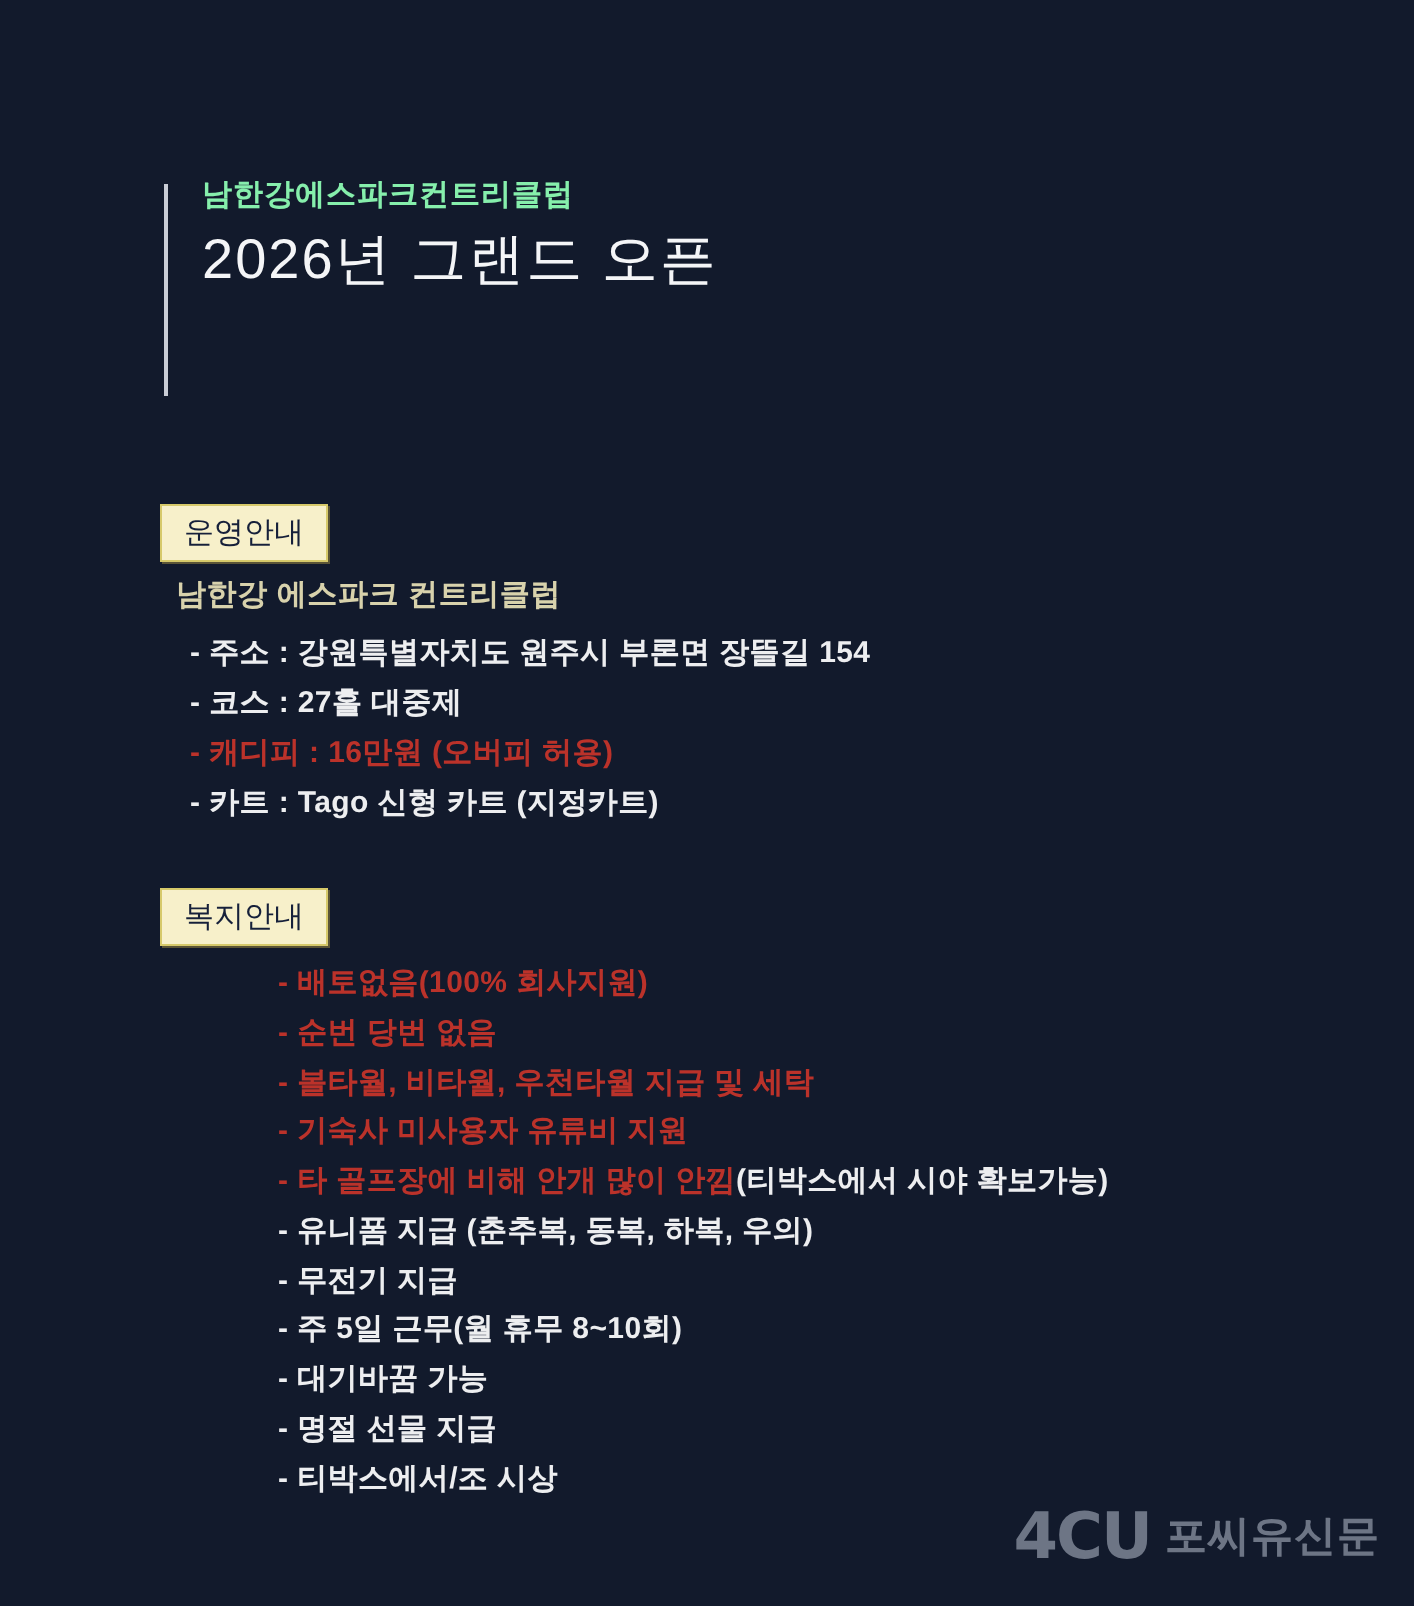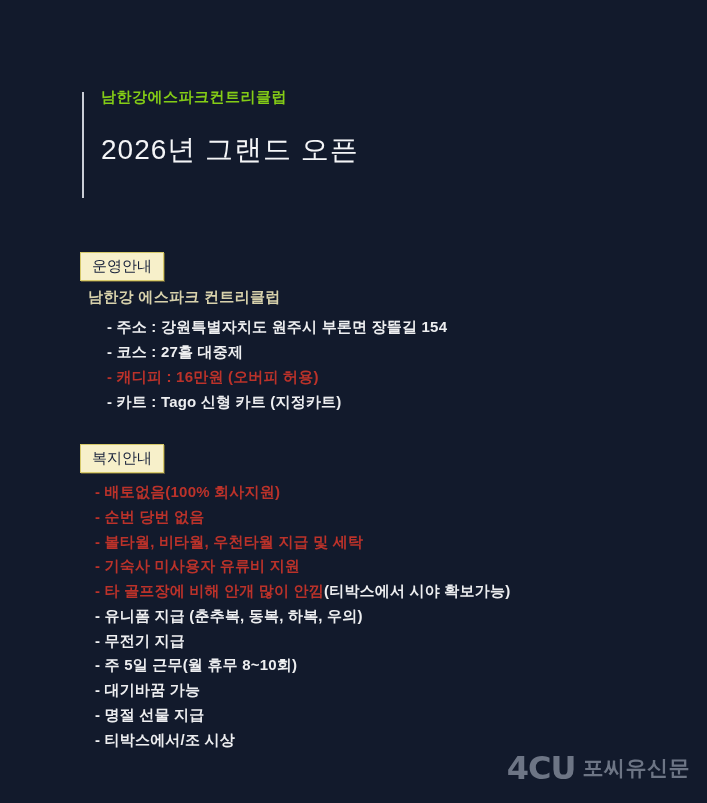--- a/index.html
+++ b/index.html
@@ -20,22 +20,22 @@
     font-family:"Liberation Sans","DejaVu Sans",sans-serif;
     overflow:hidden;
   }
   
   .header-bar{
     position:absolute;left:82px;top:92px;
     width:2px;height:106px;background:#c9cdd6;
   }
   .header{position:absolute;left:101px;top:88px;}
   .club-name{
-    font-size:15px;font-weight:700;color:#84cc16;
-    letter-spacing:0.5px;margin-bottom:24px;
+    font-size:15px;font-weight:700;color:#86efac;
+    letter-spacing:0.5px;margin-bottom:4px;
   }
   .title1{
     font-size:28px;font-weight:400;color:#f4f5f7;
     letter-spacing:1px;margin-bottom:7px;
   }
   .title2{
     font-size:35px;font-weight:700;color:#ffffff;
     letter-spacing:2px;
   }
   
@@ -53,24 +53,24 @@
   #badge-welfare{top:444px;}
   
   .ops-intro{
     position:absolute;left:88px;top:288px;
     font-size:15px;font-weight:700;color:var(--cream);
     letter-spacing:0.3px;
   }
   ul.info-list{
     position:absolute;left:95px;margin:0;padding:0;list-style:none;
   }
-  #ops-list{top:314px;margin-left:12px;}
+  #ops-list{top:314px;}
   #ops-list li{height:25px;line-height:25px;}
   #welfare-list{top:480px;}
-  #welfare-list li{height:24.75px;line-height:24.75px;}
+  #welfare-list li{height:24.75px;line-height:24.75px;margin-left:44px;}
   .info-list li{
     font-size:15px;font-weight:700;
     letter-spacing:0.2px;white-space:nowrap;
   }
   .seg-red{color:var(--red);}
   .seg-white{color:var(--white-text);}
   
   .watermark{
     position:absolute;right:17px;top:749px;
     display:flex;align-items:center;gap:7px;

